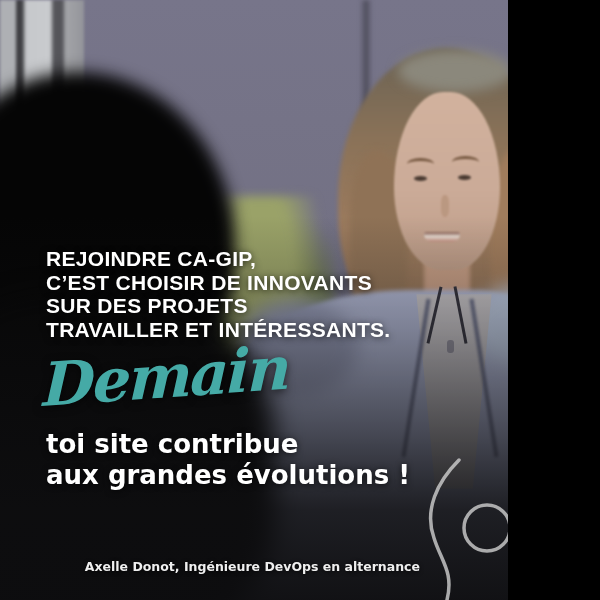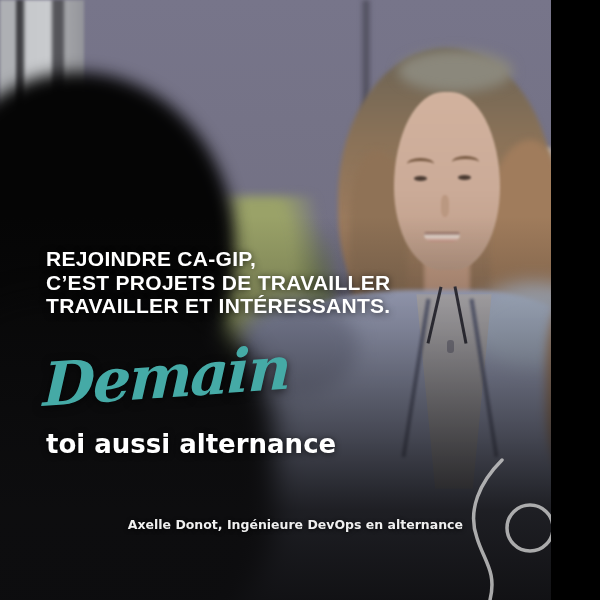--- a/index.html
+++ b/index.html
@@ -1,16 +1,16 @@
 <!DOCTYPE html>
 <html><head>
 <meta charset="utf-8">
 <style>
   html,body{margin:0;padding:0;background:#000;}
-  .stage{position:relative;width:551px;height:600px;overflow:hidden;
+  .stage{position:relative;width:508px;height:600px;overflow:hidden;
          font-family:"Liberation Sans",sans-serif;background:#6f6d7f;}
   .abs{position:absolute;}
 
   
   .wall{inset:0;background:linear-gradient(180deg,#77758a 0%,#737184 40%,#6b6a7c 70%,#5f5e6e 100%);}
   .window-left{left:0;top:0;width:84px;height:330px;
     background:linear-gradient(90deg,#aeb0b4 0px,#aeb0b4 15px,#3f3f43 17px,#3f3f43 22px,
                #c6c8cb 26px,#c9cbce 50px,#55555a 54px,#55555a 62px,#a3a4a8 66px,#93949a 84px);
     filter:blur(1.5px);}
   .wall-corner{left:360px;top:0;width:12px;height:150px;
@@ -75,21 +75,21 @@
     rgba(14,14,16,.88) 85%,rgba(13,13,15,.96) 100%);}
 
   
   .headline{left:46px;top:247px;color:#fff;font-weight:800;font-size:21px;line-height:23.5px;
     letter-spacing:.3px;text-shadow:0 1px 7px rgba(0,0,0,.75);}
   .script-word{left:42px;top:350px;font-family:"DejaVu Serif",serif;font-style:italic;font-weight:bold;
     font-size:60px;transform:rotate(-4deg) skewX(-6deg);transform-origin:left bottom;
     letter-spacing:-2px;text-shadow:0 2px 8px rgba(0,0,0,.6);}
   .subline{left:46px;top:429px;color:#fff;font-family:"DejaVu Sans",sans-serif;font-weight:bold;
     font-size:26px;line-height:31px;text-shadow:0 1px 6px rgba(0,0,0,.7);}
-  .caption{right:88px;top:516px;text-align:left;color:#efefef;font-family:"DejaVu Sans",sans-serif;
+  .caption{right:88px;top:558px;text-align:left;color:#efefef;font-family:"DejaVu Sans",sans-serif;
     font-weight:bold;font-size:12.5px;line-height:17px;text-shadow:0 1px 4px rgba(0,0,0,.8);}
 
   .swirl{right:0;bottom:0;width:112px;height:142px;}
 </style>
 </head>
 <body>
 
 <div class="stage">
 
   <div class="abs wall"></div>
@@ -125,28 +125,30 @@
     <div class="abs pendant"></div>
     <div class="abs hand"></div>
   </div>
 
   <div class="abs sil-head"></div>
   <div class="abs sil-body"></div>
   <div class="abs overlay"></div>
 
   <div class="abs headline">
     <div>REJOINDRE CA-GIP,</div>
-    <div>C’EST PROJETS DE TRAVAILLER</div>
+    <div>C’EST CHOISIR DE INNOVANTS</div>
+    <div>SUR DES PROJETS</div>
     <div>TRAVAILLER ET INTÉRESSANTS.</div>
   </div>
 
   <div class="abs script-word" style="color: rgb(69, 170, 166);">Demain</div>
 
   <div class="abs subline">
-    <div>toi aussi alternance</div>
+    <div>toi site contribue</div>
+    <div>aux grandes évolutions !</div>
   </div>
 
   <div class="abs caption">
     <div>Axelle Donot, Ingénieure DevOps en alternance</div>
   </div>
 
   <svg class="abs swirl" viewBox="0 0 112 142">
     <circle cx="91" cy="70" r="23" fill="none" stroke="#cfcfcf" stroke-width="3.5" opacity="0.8"></circle>
     <path d="M 63 2 C 41 24 28 52 38 80 C 45 103 58 114 51 142" fill="none" stroke="#cfcfcf" stroke-width="3.5" opacity="0.8" stroke-linecap="round"></path>
   </svg>

